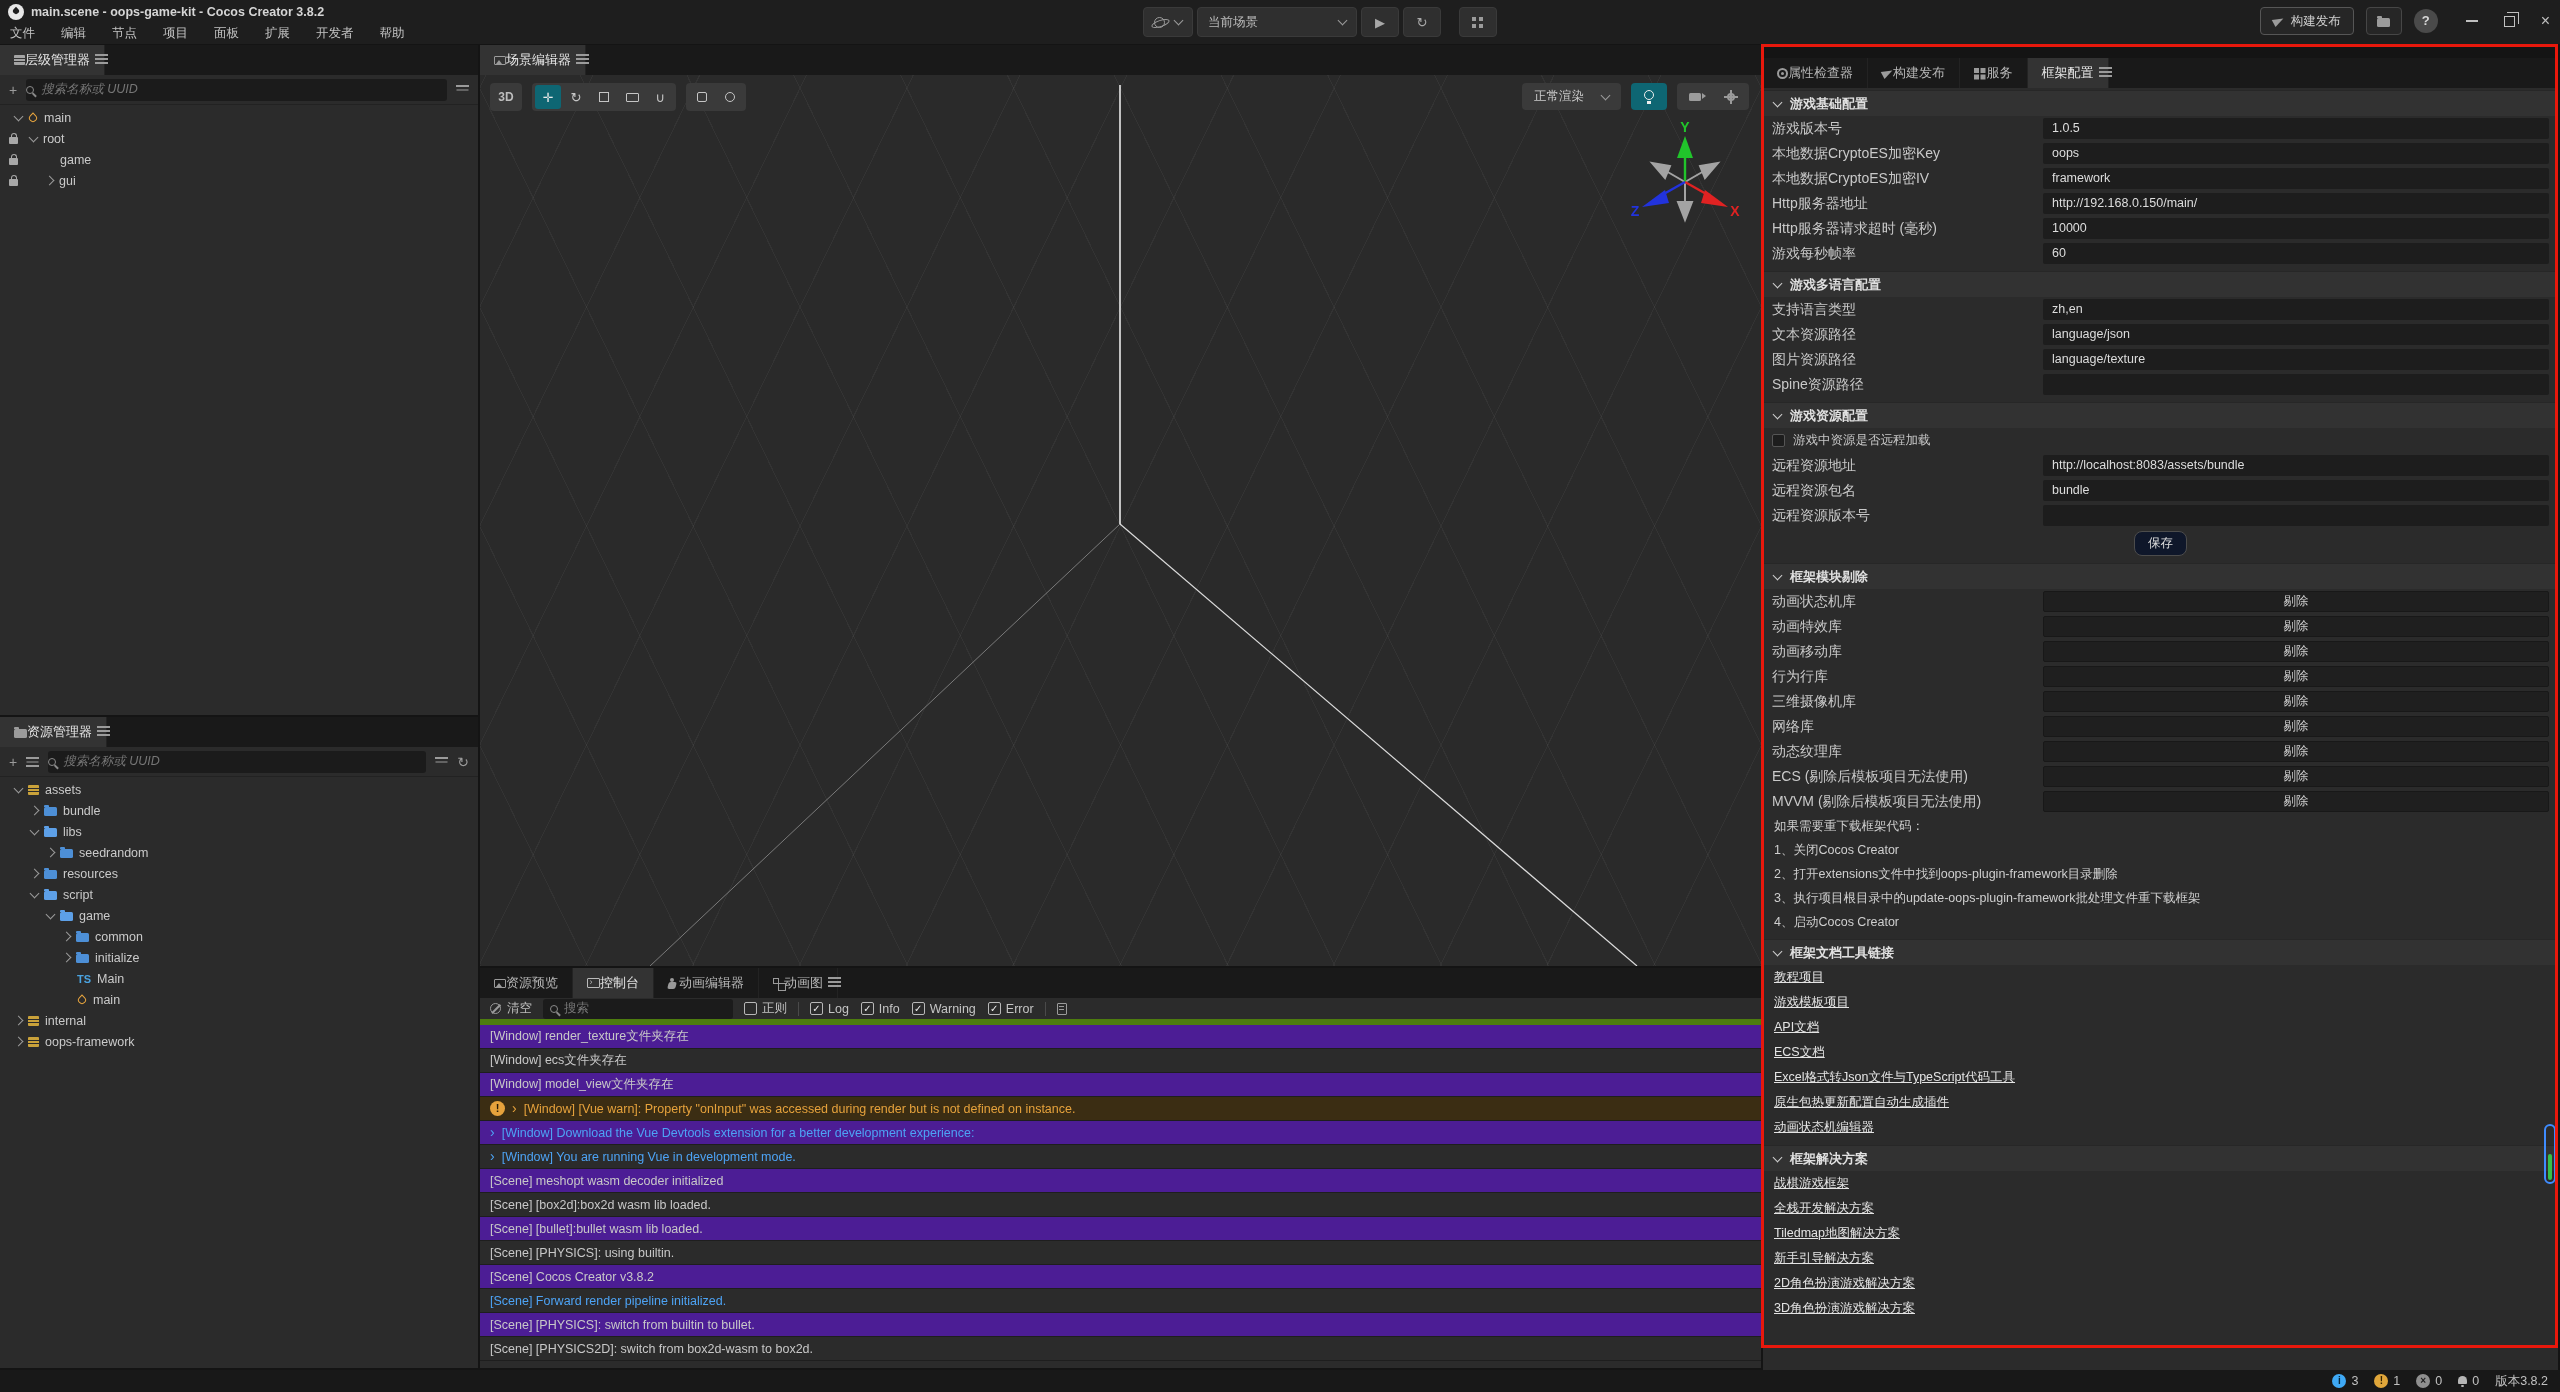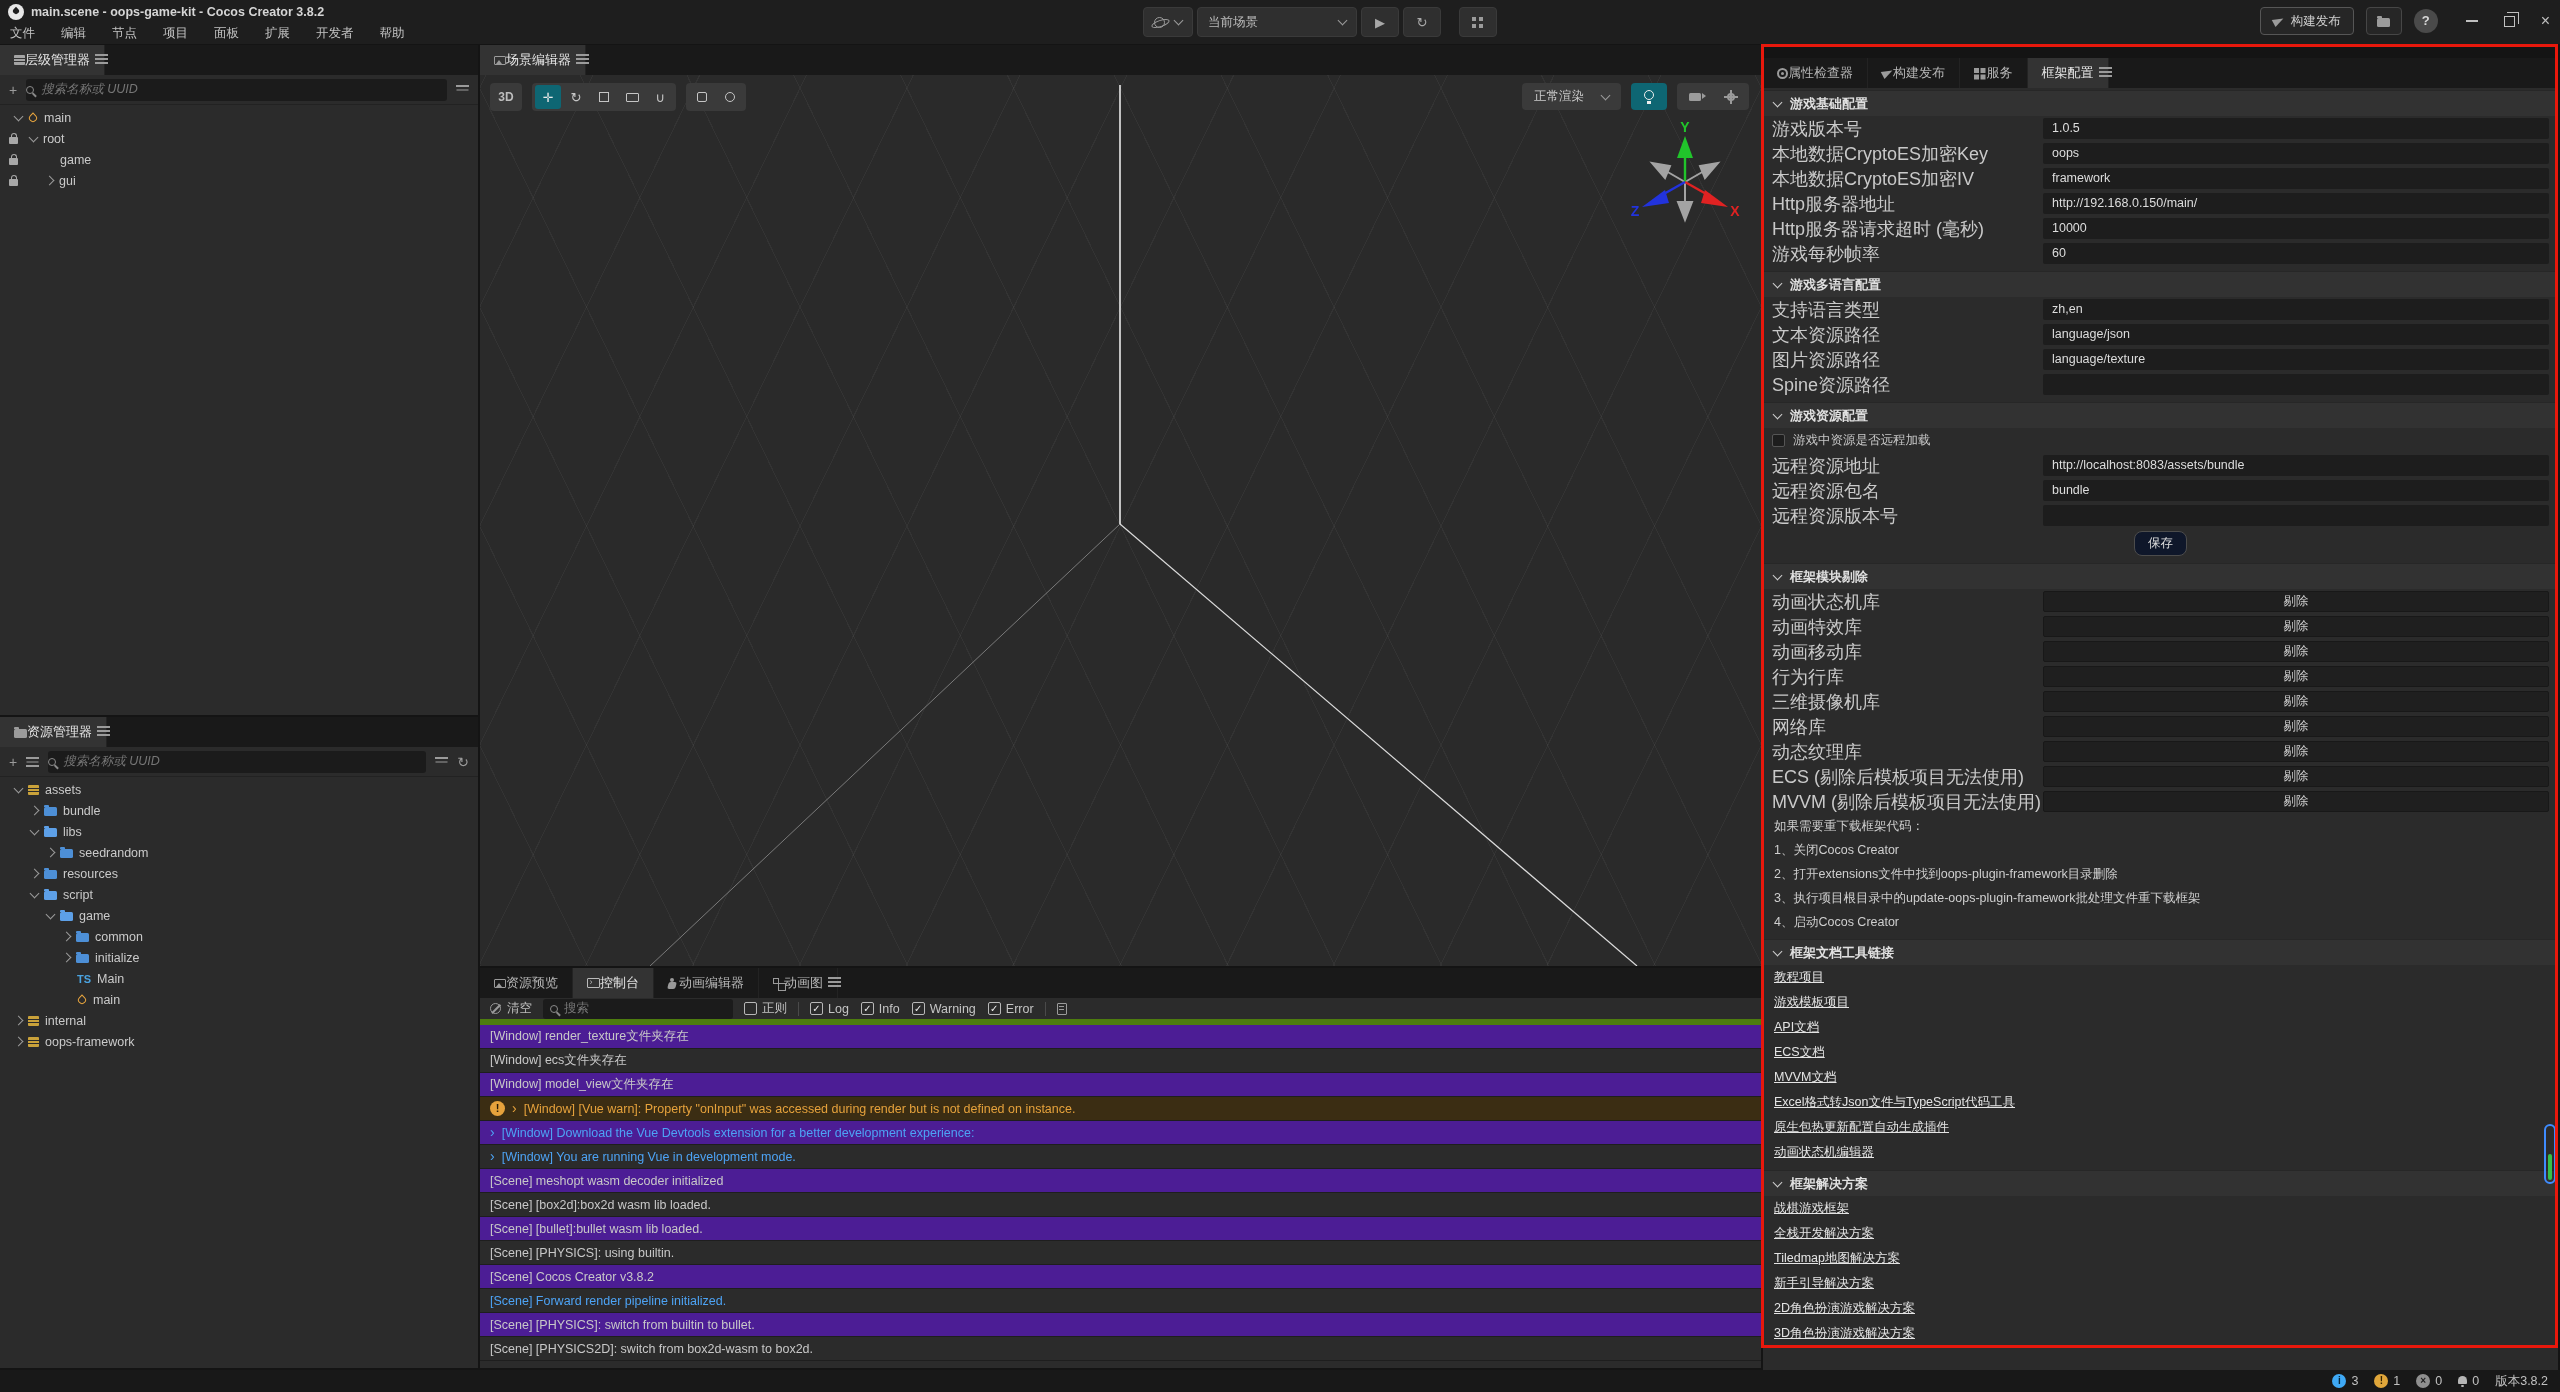--- a/index.html
+++ b/index.html
@@ -82,21 +82,21 @@
   .logrow.warn { background:#3b2d13; color:#e6a23c; }
   .logrow.info { color:#4da3f5; }
   .logchev { color:inherit; font-size:14px; margin-top:-2px; }
 
   
   .insp-body { position:absolute; left:0; right:0; top:30px; bottom:0; overflow:hidden; }
   .sec { height:26px; background:#323232; display:flex; align-items:center; gap:9px; padding:0 11px;
     font-weight:bold; font-size:13px; color:#e0e0e0; margin-top:5px; border-top:1px solid #272727; }
   .sec:first-child { margin-top:2px; }
   .frow { height:25px; display:flex; align-items:center; padding:0 9px; }
-  .flabel { width:271px; flex:none; font-size:18px; color:#c9c9c9; overflow:hidden; white-space:nowrap; }
+  .flabel { width:271px; flex:none; font-size:14px; color:#c9c9c9; overflow:hidden; white-space:nowrap; }
   .finput { flex:1; height:21px; background:#1d1d1d; border-radius:2px; line-height:21px; padding:0 9px;
     font-size:12.5px; color:#dddddd; overflow:hidden; white-space:nowrap; }
   .mstrip { flex:1; height:21px; background:#1f1f1f; border:1px solid #181818; border-radius:2px;
     line-height:19px; text-align:center; font-size:12.5px; color:#cfcfcf; }
   .cbrow { gap:8px; }
   .saverow { height:30px; display:flex; align-items:center; justify-content:center; }
   .savebtn { background:#0f172a; border:1px solid #4c4c4c; border-radius:8px; color:#dddddd;
     font-size:12.5px; padding:3px 13px; }
   .note { height:24px; line-height:24px; padding:0 11px; font-size:12.5px; color:#cfcfcf; white-space:nowrap; }
   .lrow { height:25px; display:flex; align-items:center; padding:0 11px; }
@@ -696,23 +696,20 @@
       <div class="lrow">
         <a>游戏模板项目</a>
       </div>
       <div class="lrow">
         <a>API文档</a>
       </div>
       <div class="lrow">
         <a>ECS文档</a>
       </div>
       <div class="lrow">
-        <a>MVVM文档</a>
-      </div>
-      <div class="lrow">
         <a>Excel格式转Json文件与TypeScript代码工具</a>
       </div>
       <div class="lrow">
         <a>原生包热更新配置自动生成插件</a>
       </div>
       <div class="lrow">
         <a>动画状态机编辑器</a>
       </div>
       <div class="sec">
         <span class="ic ic-chev-down lite"></span>

